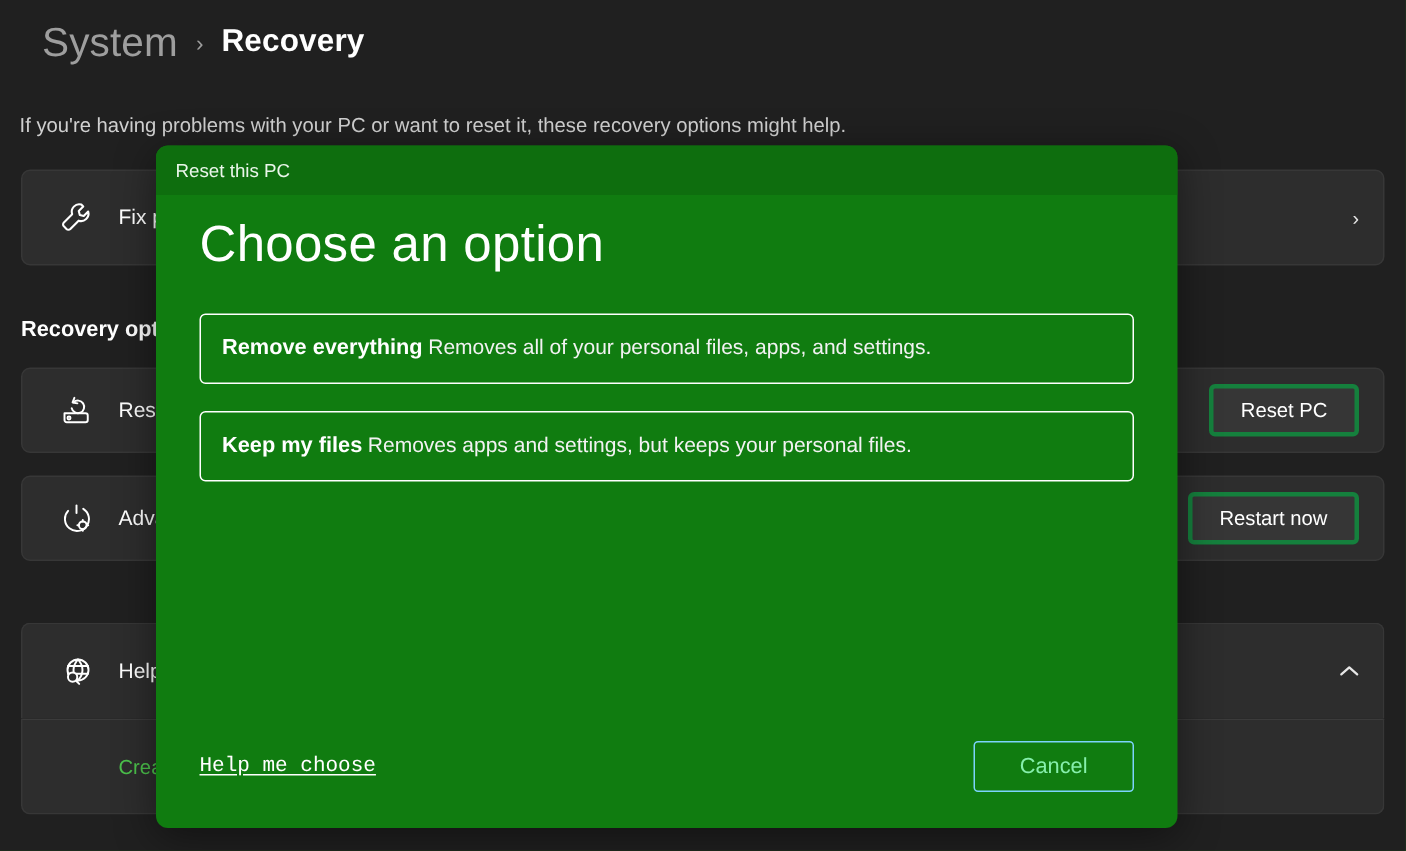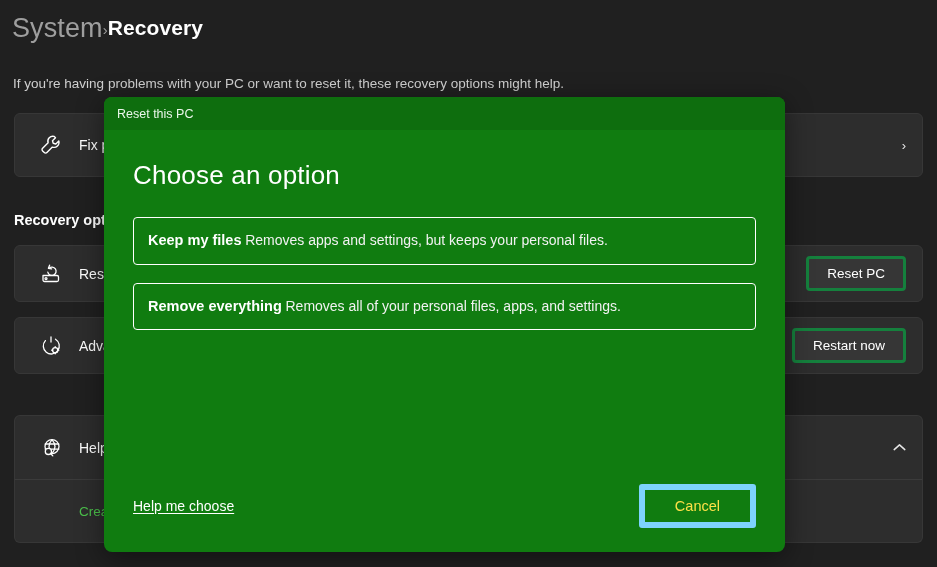--- a/index.html
+++ b/index.html
@@ -18,24 +18,25 @@
   
   #settings-page {
     position: absolute;
     inset: 0;
     background: #202020;
     color: #ffffff;
   }
 
   .breadcrumb {
     position: absolute;
-    left: 12px;
+    left: 28px;
     top: 6px;
     display: flex;
     align-items: center;
+    gap: 12px;
     height: 44px;
   }
   .crumb-parent {
     font-size: 27px;
     color: #9e9e9e;
     font-weight: 400;
     letter-spacing: .1px;
   }
   .crumb-sep {
     font-size: 15px;
@@ -148,25 +149,25 @@
     font-size: 12.5px;
     color: #eaf6ea;
   }
   #dlg-body {
     position: relative;
     height: calc(100% - 33px);
     padding: 0 29px;
     box-sizing: border-box;
   }
   #dlg-heading {
-    font-size: 26px;
+    font-size: 34px;
     font-weight: 400;
     color: #ffffff;
     margin: 0;
-    padding-top: 30px;
+    padding-top: 14px;
     letter-spacing: .2px;
   }
   #option-list {
     margin-top: 26px;
     display: flex;
     flex-direction: column;
     gap: 18px;
   }
   .option {
     border: 1px solid #ffffff;
@@ -204,26 +205,26 @@
   }
   #help-link {
     font-size: 14px;
     color: #ffffff;
     text-decoration: underline;
     text-underline-offset: 2px;
     cursor: pointer;
     background: none;
     border: none;
     padding: 0;
-    font-family: Liberation Sans, sans-serif;
+    font-family: Liberation Mono, monospace;
   }
   #cancel-button {
-    border: 6px solid #7dd3fc;
+    border: 1px solid #7dd3fc;
     background: transparent;
-    color: #fde047;
+    color: #86efac;
     font-size: 14.5px;
     border-radius: 3px;
     padding: 8px 30px;
     cursor: pointer;
     font-family: inherit;
   }
 </style>
 </head>
 <body>
 
@@ -313,26 +314,26 @@
 
   <div id="dlg-titlebar">
     <span id="dlg-title">Reset this PC</span>
   </div>
 
   <div id="dlg-body">
     <h1 id="dlg-heading">Choose an option</h1>
 
     <div id="option-list">
       <button class="option">
+        <span class="opt-title">Remove everything</span>
+        <span class="opt-desc">Removes all of your personal files, apps, and settings.</span>
+      </button>
+      <button class="option">
         <span class="opt-title">Keep my files</span>
         <span class="opt-desc">Removes apps and settings, but keeps your personal files.</span>
-      </button>
-      <button class="option">
-        <span class="opt-title">Remove everything</span>
-        <span class="opt-desc">Removes all of your personal files, apps, and settings.</span>
       </button>
     </div>
 
     <div id="dlg-footer">
       <button id="help-link">Help me choose</button>
       <button id="cancel-button">Cancel</button>
     </div>
   </div>
 </div>
 

